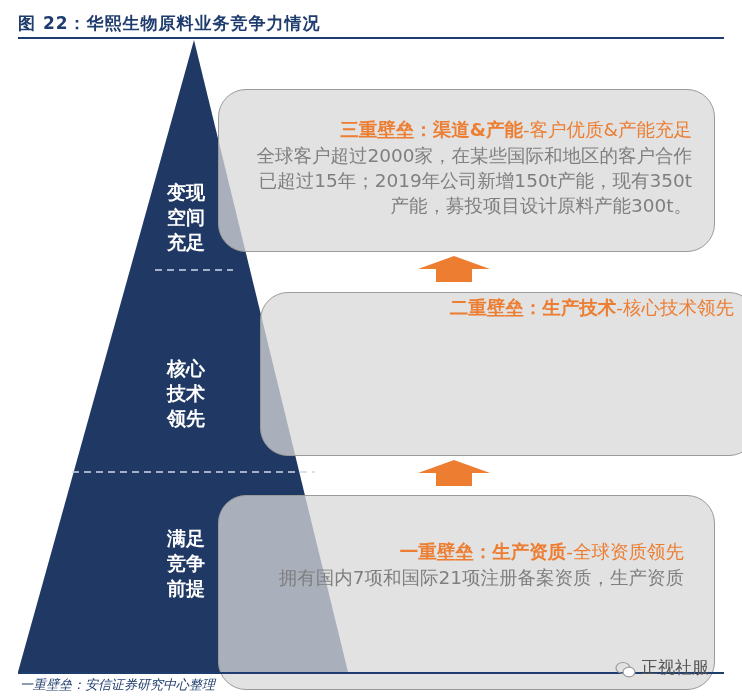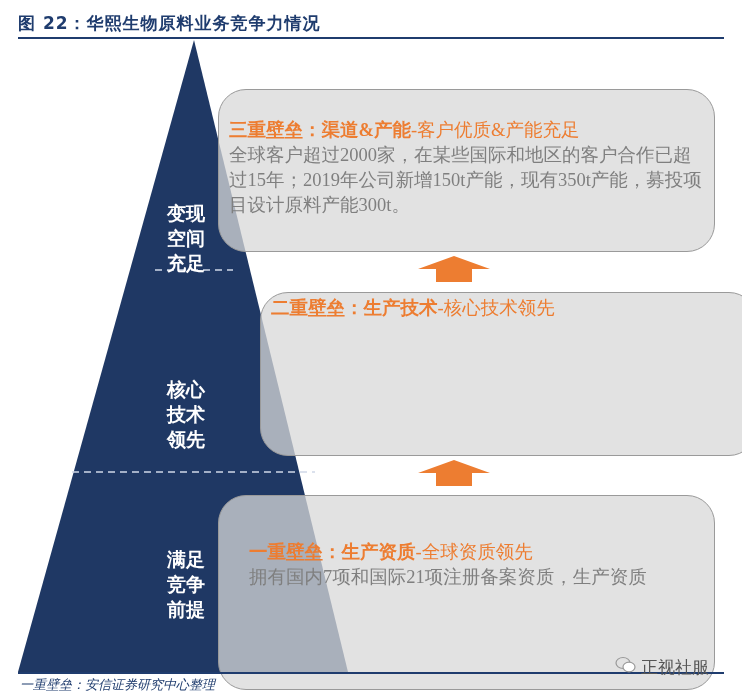--- a/index.html
+++ b/index.html
@@ -3,32 +3,32 @@
 <meta charset="utf-8">
 <style>
   * { margin:0; padding:0; box-sizing:border-box; }
   body { width:742px; height:700px; background:#ffffff; position:relative; overflow:hidden;
          font-family:"DejaVu Sans","Liberation Sans",sans-serif; }
   .fig-title { position:absolute; left:18px; top:12px; font-size:17px; font-weight:bold; color:#1f3c6e;
                letter-spacing:1px; }
   .title-rule { position:absolute; left:18px; top:37px; width:706px; height:2px; background:#1f3c6e; }
   .pyramid { position:absolute; left:0; top:0; }
   .level-label { position:absolute; color:#ffffff; font-weight:bold; font-size:19px; line-height:25px;
-                 width:50px; text-align:center;margin-top:21px; }
+                 width:50px; text-align:center; }
   .box { position:absolute; left:218px; width:497px; border-radius:28px;
          background:rgba(216,216,216,0.75); border:1.5px solid #9a9a9a;
-         text-align:left; padding:0 10px;font-family:Liberation Serif, serif; }
+         text-align:right; padding:0 22px; }
   .box-head { font-size:18.5px; line-height:26px; color:#ed7d31; white-space:nowrap; }
   .box-head .bold { font-weight:bold; }
   .box-body { font-size:18.5px; line-height:25px; color:#7f7f7f; }
   .arrow { position:absolute; left:418px; width:72px; height:26px; }
   .source { position:absolute; left:20px; top:676px; font-size:13px; font-style:italic; color:#1f3c6e;
             font-family:"DejaVu Serif","Liberation Serif",serif; }
   .watermark { position:absolute; left:615px; top:656px; font-size:17px; color:#555; display:flex;
-               align-items:flex-start; gap:4px; }
+               align-items:flex-end; gap:4px; }
   .bottom-rule { position:absolute; left:18px; top:672px; width:706px; height:1.5px; background:#1f3c6e; }
 </style>
 </head>
 <body>
 
 <div class="fig-title">图 22：华熙生物原料业务竞争力情况</div>
 <div class="title-rule"></div>
 
 <svg class="pyramid" width="742" height="700">
   <polygon points="194,40 348,672 18,672" fill="#1f3864"></polygon>

